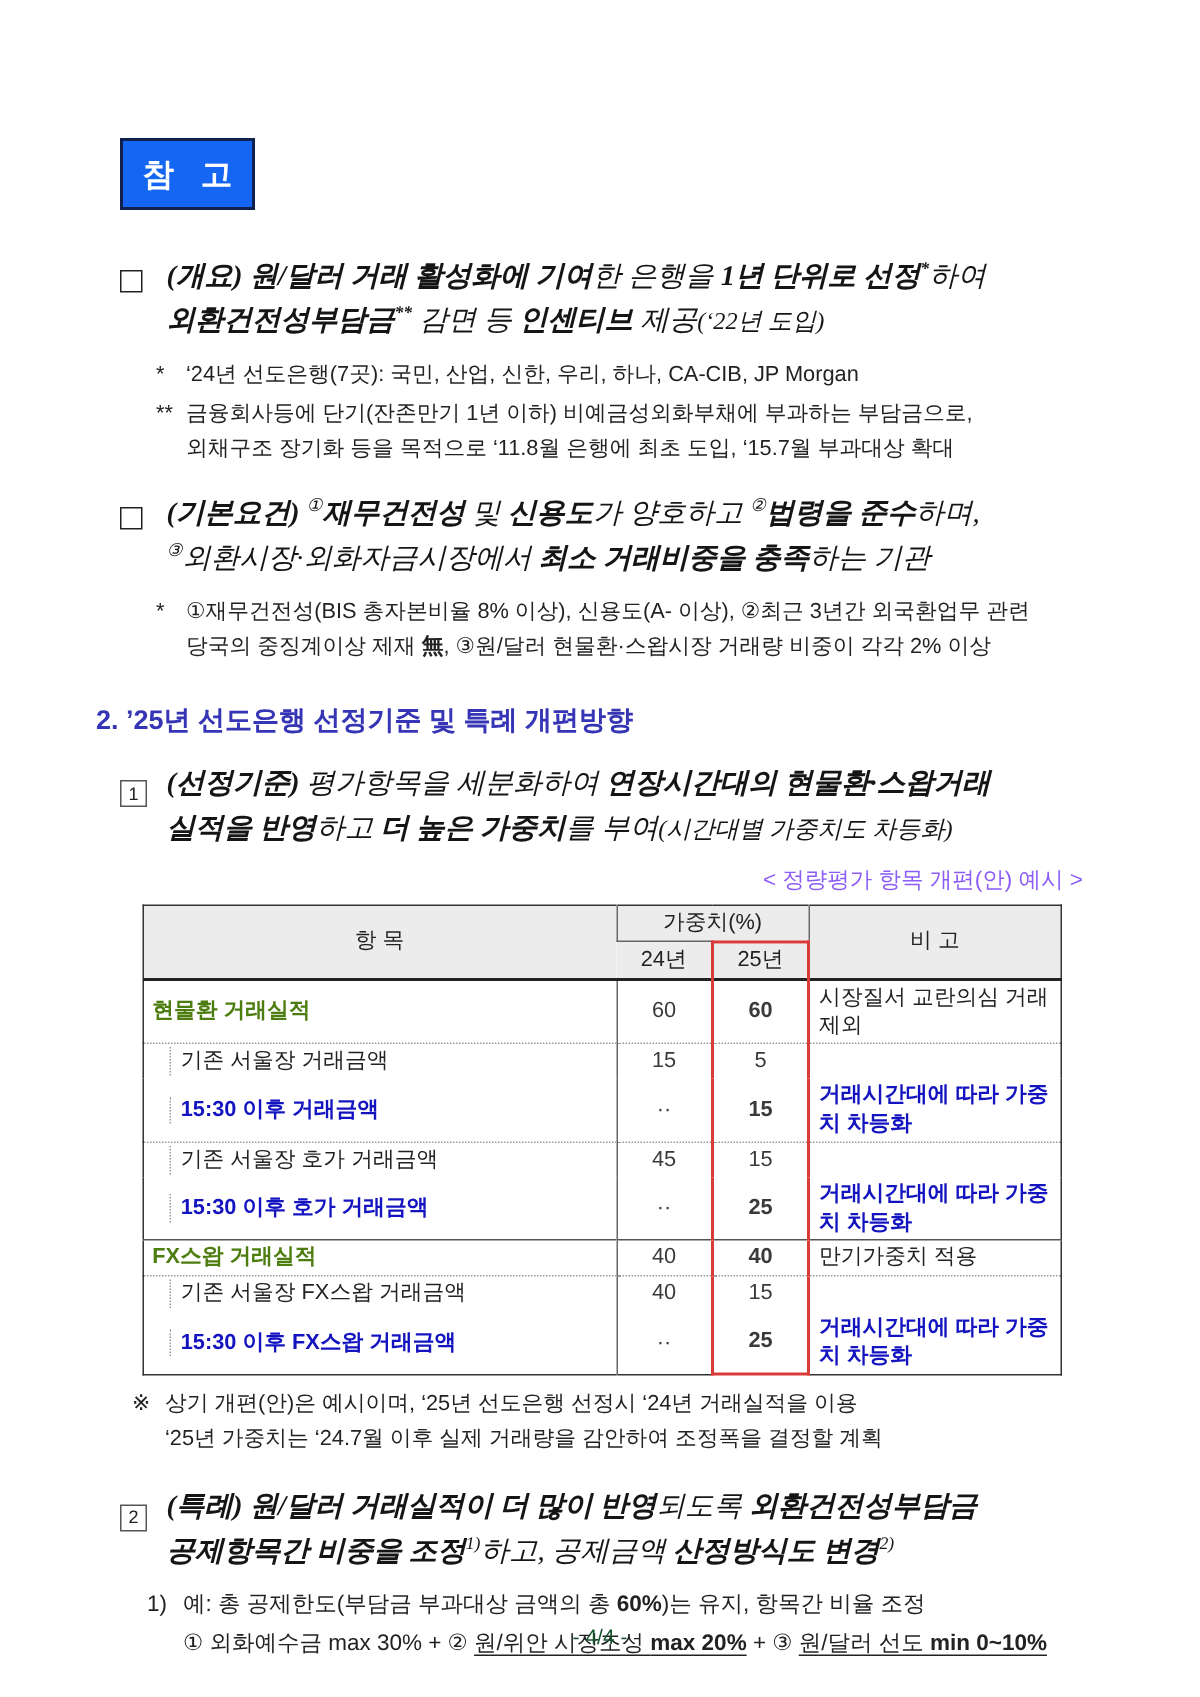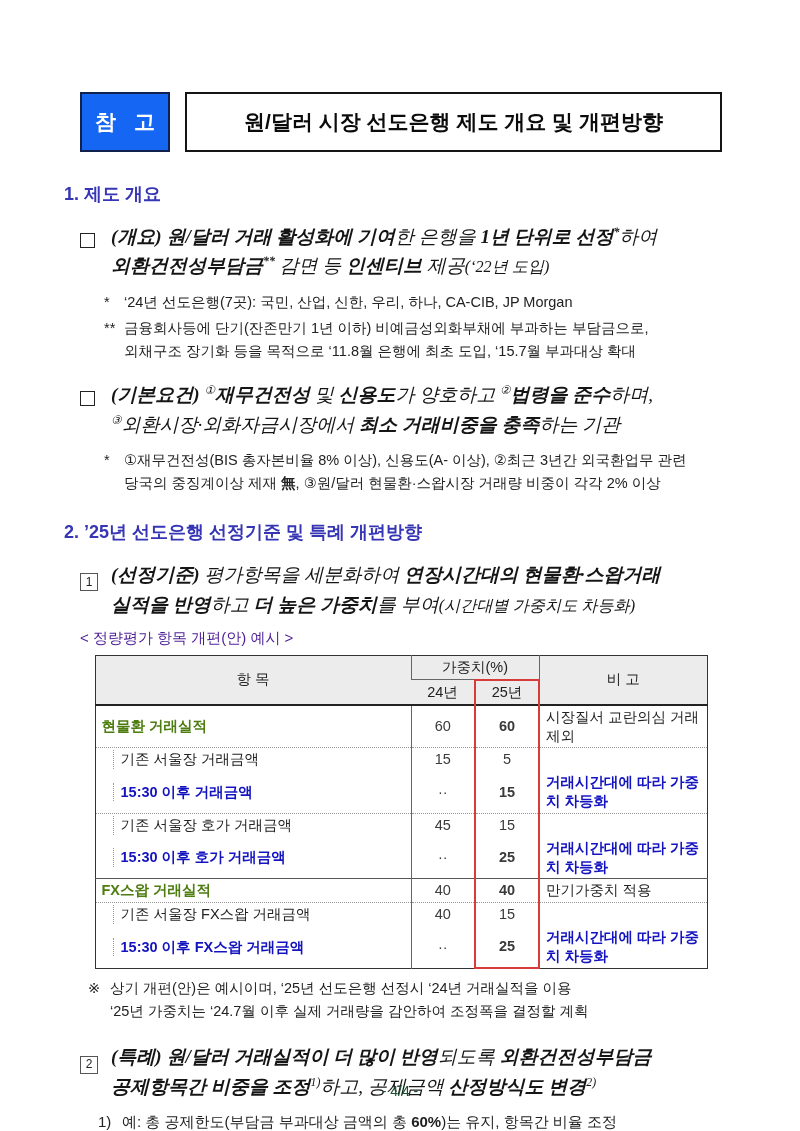--- a/index.html
+++ b/index.html
@@ -8,21 +8,21 @@
     font-family:"Liberation Serif","DejaVu Serif",serif;color:#151515;
   }
   .page{padding:92px 78px 0 80px;}
   .b{font-weight:bold;}
   .bl{color:#1313c0;}
   .u{text-decoration:underline;text-underline-offset:3px;}
   .sm{font-size:0.85em;}
   sup{font-size:0.62em;vertical-align:super;line-height:0;}
 
   
-  .doc-header{display:flex;align-items:stretch;gap:15px;height:60px;margin-bottom:30px;}
+  .doc-header{display:flex;align-items:stretch;gap:15px;height:48px;margin-bottom:30px;}
   .badge{
     background:#1566f2;border:2px solid #10214d;color:#ffffff;
     font-family:"Liberation Sans","DejaVu Sans",sans-serif;font-weight:bold;font-size:21px;
     display:flex;align-items:center;justify-content:center;width:90px;letter-spacing:6px;
     padding-left:6px;box-sizing:border-box;
   }
   .title-box{
     flex:1;border:2px solid #151515;display:flex;align-items:center;justify-content:center;
     font-family:"Liberation Sans","DejaVu Sans",sans-serif;font-weight:bold;font-size:21px;color:#0b0b0b;
   }
@@ -44,21 +44,21 @@
 
   
   .fnote{display:flex;font-family:"Liberation Sans","DejaVu Sans",sans-serif;font-size:14.5px;
     line-height:1.55;color:#222;margin-left:24px;margin-bottom:4px;}
   .fnote .fmark{flex:none;width:20px;}
   .fnote .ftext{flex:1;}
   .fn-group{margin-bottom:18px;}
 
   
   .tbl-caption{
-    text-align:left;font-family:"Liberation Sans","DejaVu Sans",sans-serif;font-size:15px;color:#4c1d95;
+    text-align:right;font-family:"Liberation Sans","DejaVu Sans",sans-serif;font-size:15px;color:#8b5cf6;
     margin:2px 0 7px 0;
   }
   table.ev{
     border-collapse:collapse;table-layout:fixed;width:612px;margin:0 auto 8px auto;
     font-family:"Liberation Sans","DejaVu Sans",sans-serif;font-size:14.5px;color:#222;
   }
   table.ev{border:1.6px solid #333;}
   .ev th,.ev td{border-left:1px solid #666;padding:2px 6px;line-height:1.3;overflow:hidden;}
   .ev tr>*:first-child{border-left:none;}
   .ev thead th{background:#ececec;font-weight:normal;text-align:center;color:#222;}
@@ -91,24 +91,22 @@
     font-family:"Liberation Sans","DejaVu Sans",sans-serif;font-size:14px;color:#14532d;
   }
 </style>
 </head>
 <body>
 
 <div class="page">
 
   <div class="doc-header">
     <div class="badge">참 고</div>
-    <div class="title-box">원/달러 시장 선도은행 제도 개요 및 개편방향</div>
-  </div>
-
-  <h2 class="sec-heading">1. 제도 개요</h2>
+  </div>
+
 
   <div class="para">
     <div class="marker-col"><span class="sq-marker"></span></div>
     <div class="ptext"><span class="b">(개요) </span><span class="b">원/달러 거래 활성화에 기여</span><span>한 은행을 </span><span class="b">1년 단위로 선정</span><sup class="b">*</sup><span>하여</span><br><span class="b">외환건전성부담금</span><sup class="b">**</sup><span> 감면 등 </span><span class="b">인센티브</span><span> 제공</span><span class="sm">(‘22년 도입)</span></div>
   </div>
 
   <div class="fn-group">
     <div class="fnote">
       <span class="fmark">*</span>
       <span class="ftext"><span>‘24년 선도은행(7곳): 국민, 산업, 신한, 우리, 하나, CA-CIB, JP Morgan</span></span>

